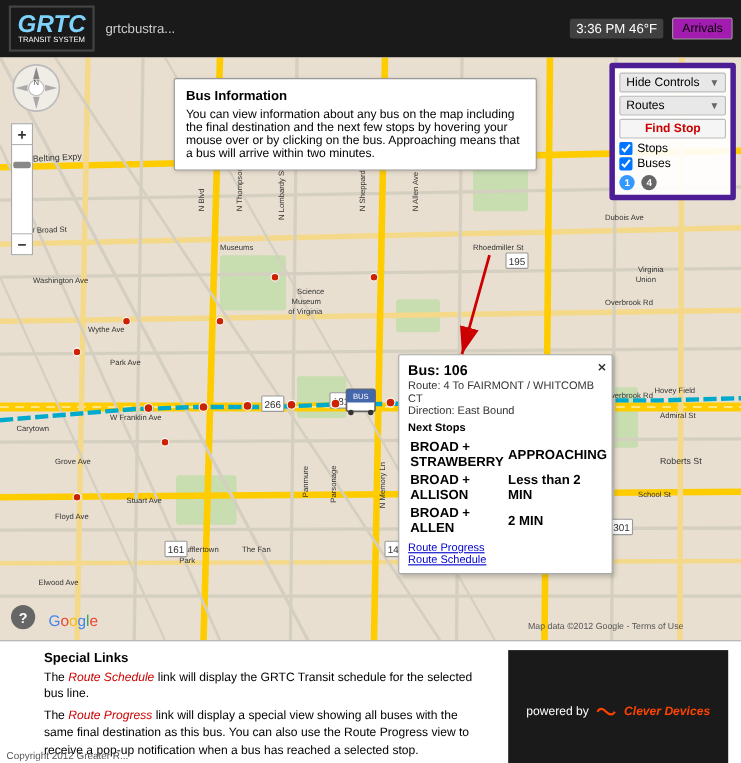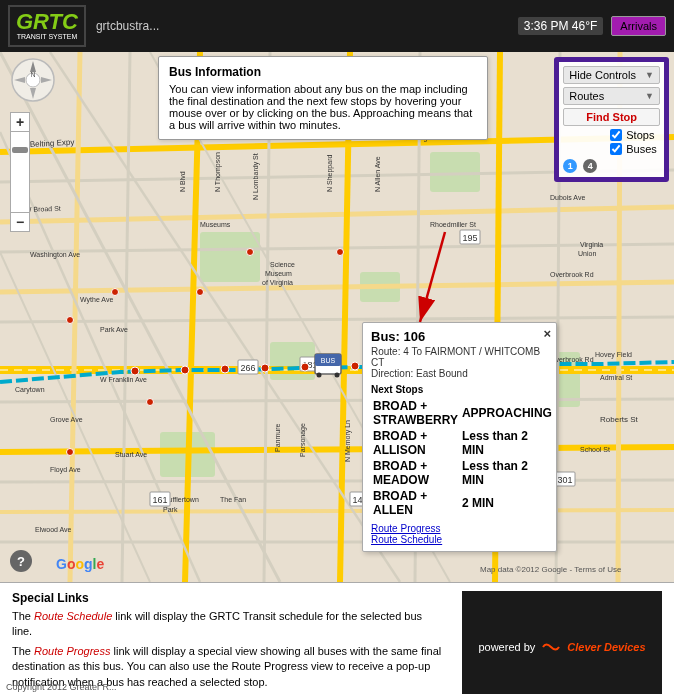--- a/index.html
+++ b/index.html
@@ -26,21 +26,21 @@
     #logo-box {
       background: #1a1a1a;
       border: 2px solid #444;
       padding: 4px 6px;
       display: flex;
       flex-direction: column;
       align-items: center;
       margin-right: 10px;
     }
     #logo-grtc {
-      color: #84cc16;
+      color: #7dd3fc;
       font-size: 22px;
       font-weight: bold;
       font-style: italic;
       line-height: 1;
     }
     #logo-subtitle {
       color: #ffffff;
       font-size: 7px;
       text-align: center;
       line-height: 1.2;
@@ -126,21 +126,20 @@
       text-align: left;
       color: #cc0000;
       font-weight: bold;
     }
     .checkbox-row {
       display: flex;
       align-items: center;
       gap: 4px;
       margin-bottom: 2px;
       font-size: 11px;
-      margin-left: 47px;
     }
     .checkbox-row input { width: 12px; height: 12px; }
     .legend-row {
       display: flex;
       align-items: center;
       gap: 6px;
       margin-top: 4px;
     }
     .legend-dot {
       width: 14px;
@@ -207,21 +206,21 @@
     #bus-tooltip .links a {
       color: #0000cc;
       text-decoration: underline;
       display: block;
       font-size: 10px;
     }
 
     
     #bus-info-callout {
       position: absolute;
-      top: 4px;
+      top: 19px;
       left: 158px;
       background: white;
       border: 1px solid #999;
       border-radius: 2px;
       padding: 8px 10px;
       z-index: 30;
       width: 330px;
       font-size: 11px;
       box-shadow: 1px 1px 4px rgba(0,0,0,0.15);
     }
@@ -246,20 +245,21 @@
       border-top: 1px solid #aaa;
       padding: 8px 12px;
       height: 112px;
       position: relative;
       display: flex;
       gap: 20px;
     }
     #bottom-panel .info-section {
       flex: 1;
       font-size: 11px;
+      margin-left: 28px;
     }
     #bottom-panel h4 {
       font-weight: bold;
       font-size: 12px;
       margin-bottom: 4px;
     }
     #bottom-panel p {
       margin-bottom: 4px;
       line-height: 1.4;
     }
@@ -359,24 +359,24 @@
       justify-content: center;
       font-size: 13px;
       font-weight: bold;
       cursor: pointer;
     }
 
     
     #google-logo {
       position: absolute;
       bottom: 10px;
-      left: 56px;
+      left: 44px;
       z-index: 20;
       font-size: 14px;
-      font-weight: bold;
+      font-weight: normal;
     }
     #google-logo span:nth-child(1) { color: #4285F4; }
     #google-logo span:nth-child(2) { color: #EA4335; }
     #google-logo span:nth-child(3) { color: #FBBC05; }
     #google-logo span:nth-child(4) { color: #4285F4; }
     #google-logo span:nth-child(5) { color: #34A853; }
     #google-logo span:nth-child(6) { color: #EA4335; }
   </style>
 </head>
 <body>
@@ -602,24 +602,20 @@
       <tbody>
           <tr>
         <td>BROAD + STRAWBERRY</td>
         <td>APPROACHING</td>
       </tr>
       <tr>
         <td>BROAD + ALLISON</td>
         <td>Less than 2 MIN</td>
       </tr>
       <tr>
-        <td>BROAD + MEADOW</td>
-        <td>Less than 2 MIN</td>
-      </tr>
-      <tr>
         <td>BROAD + ALLEN</td>
         <td>2 MIN</td>
       </tr>
     </tbody>
       </table>
     <div class="links">
       <a href="#">Route Progress</a>
       <a href="#">Route Schedule</a>
     </div>
   </div>

